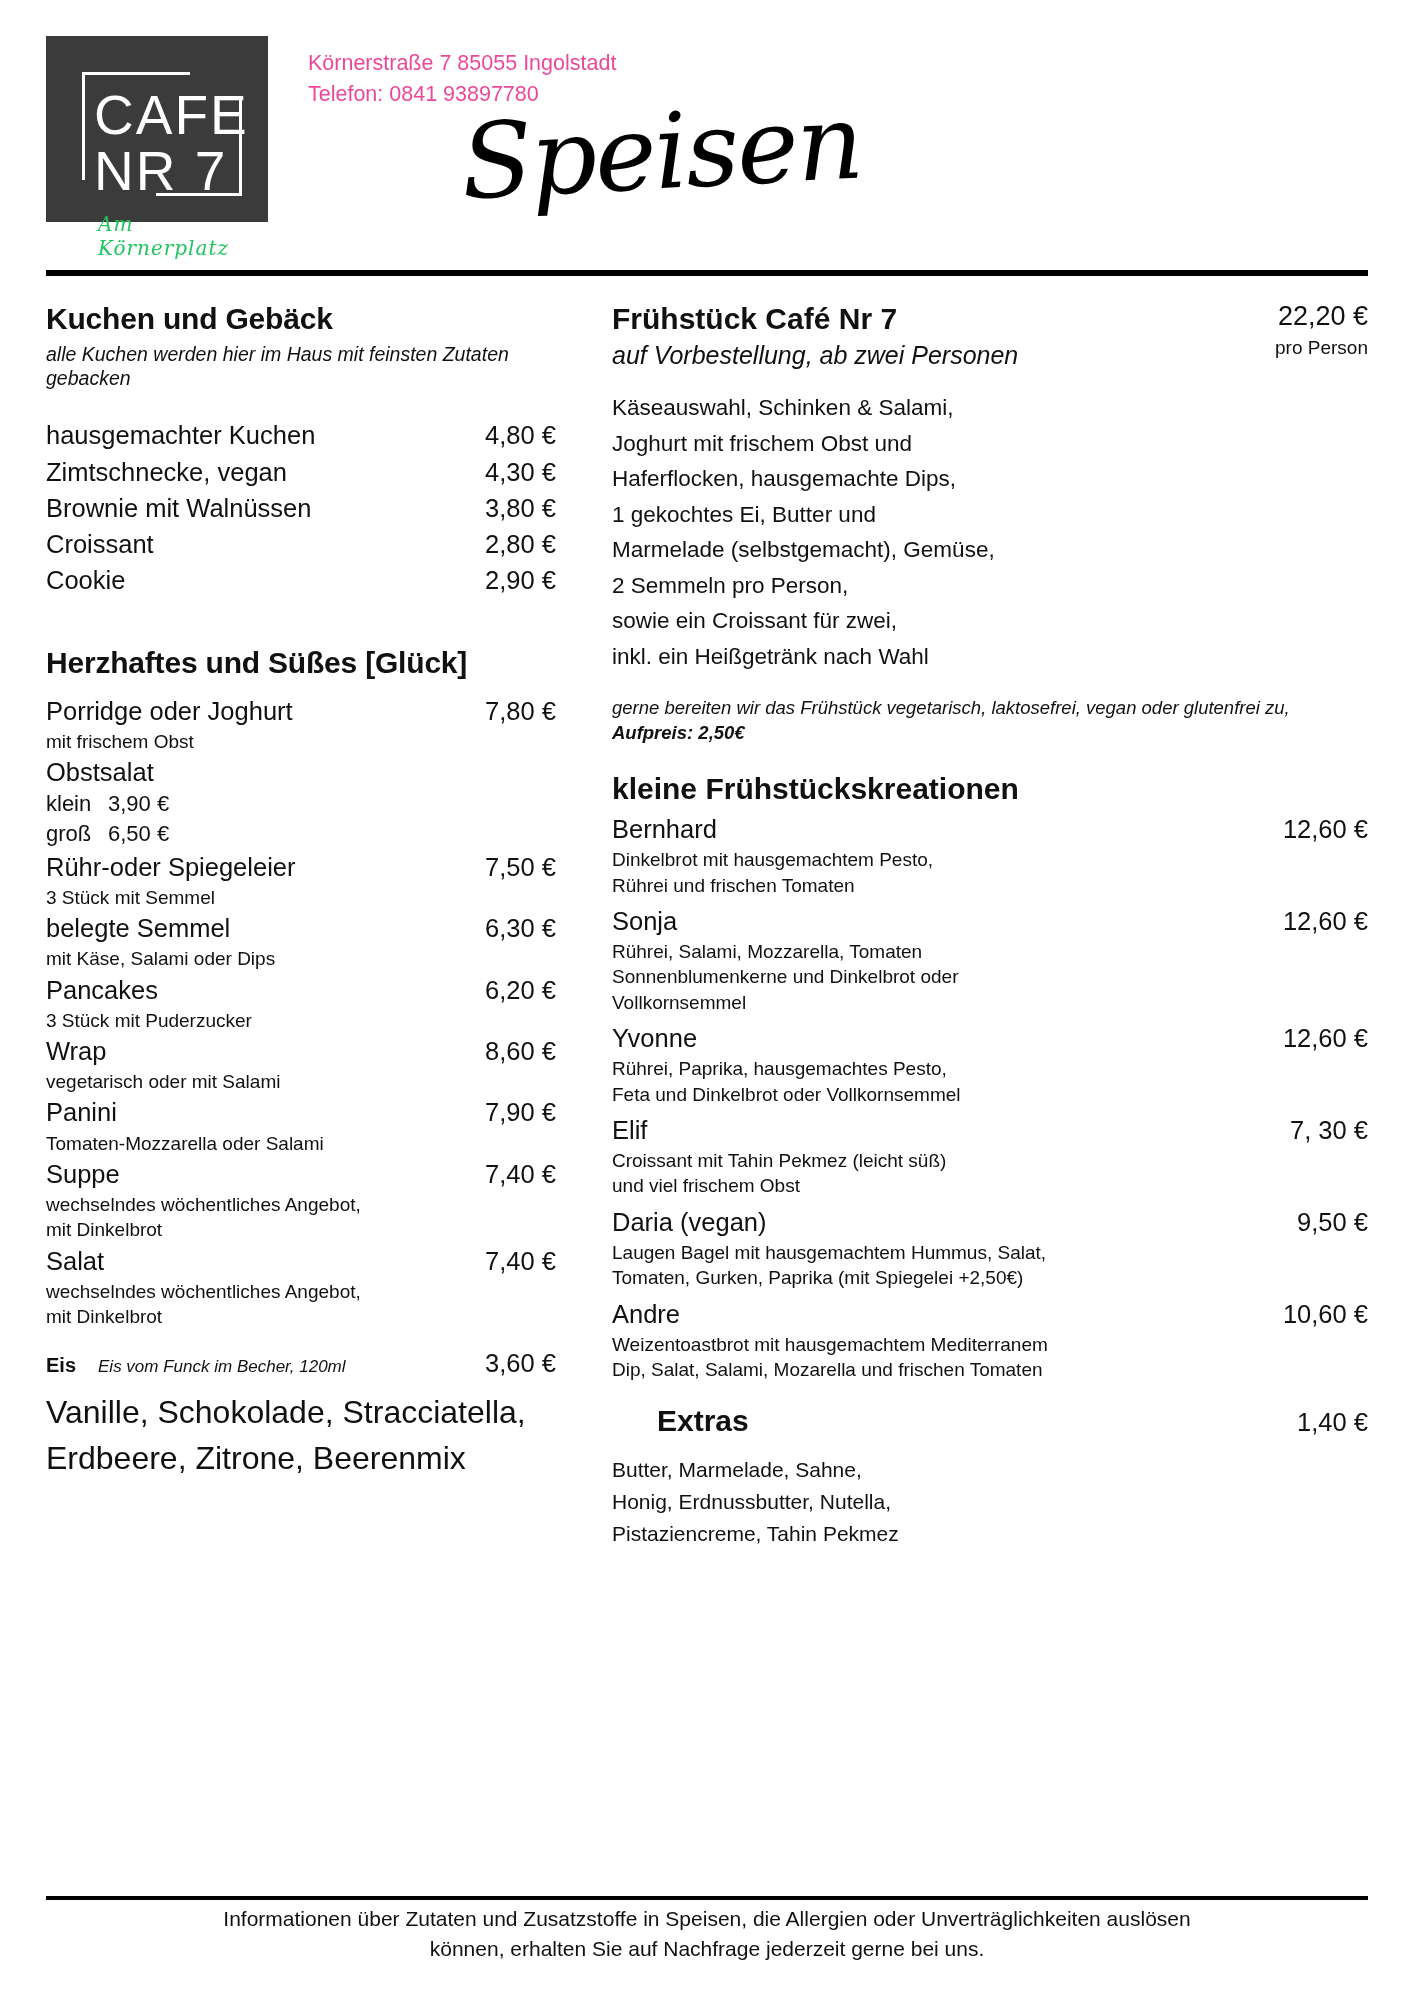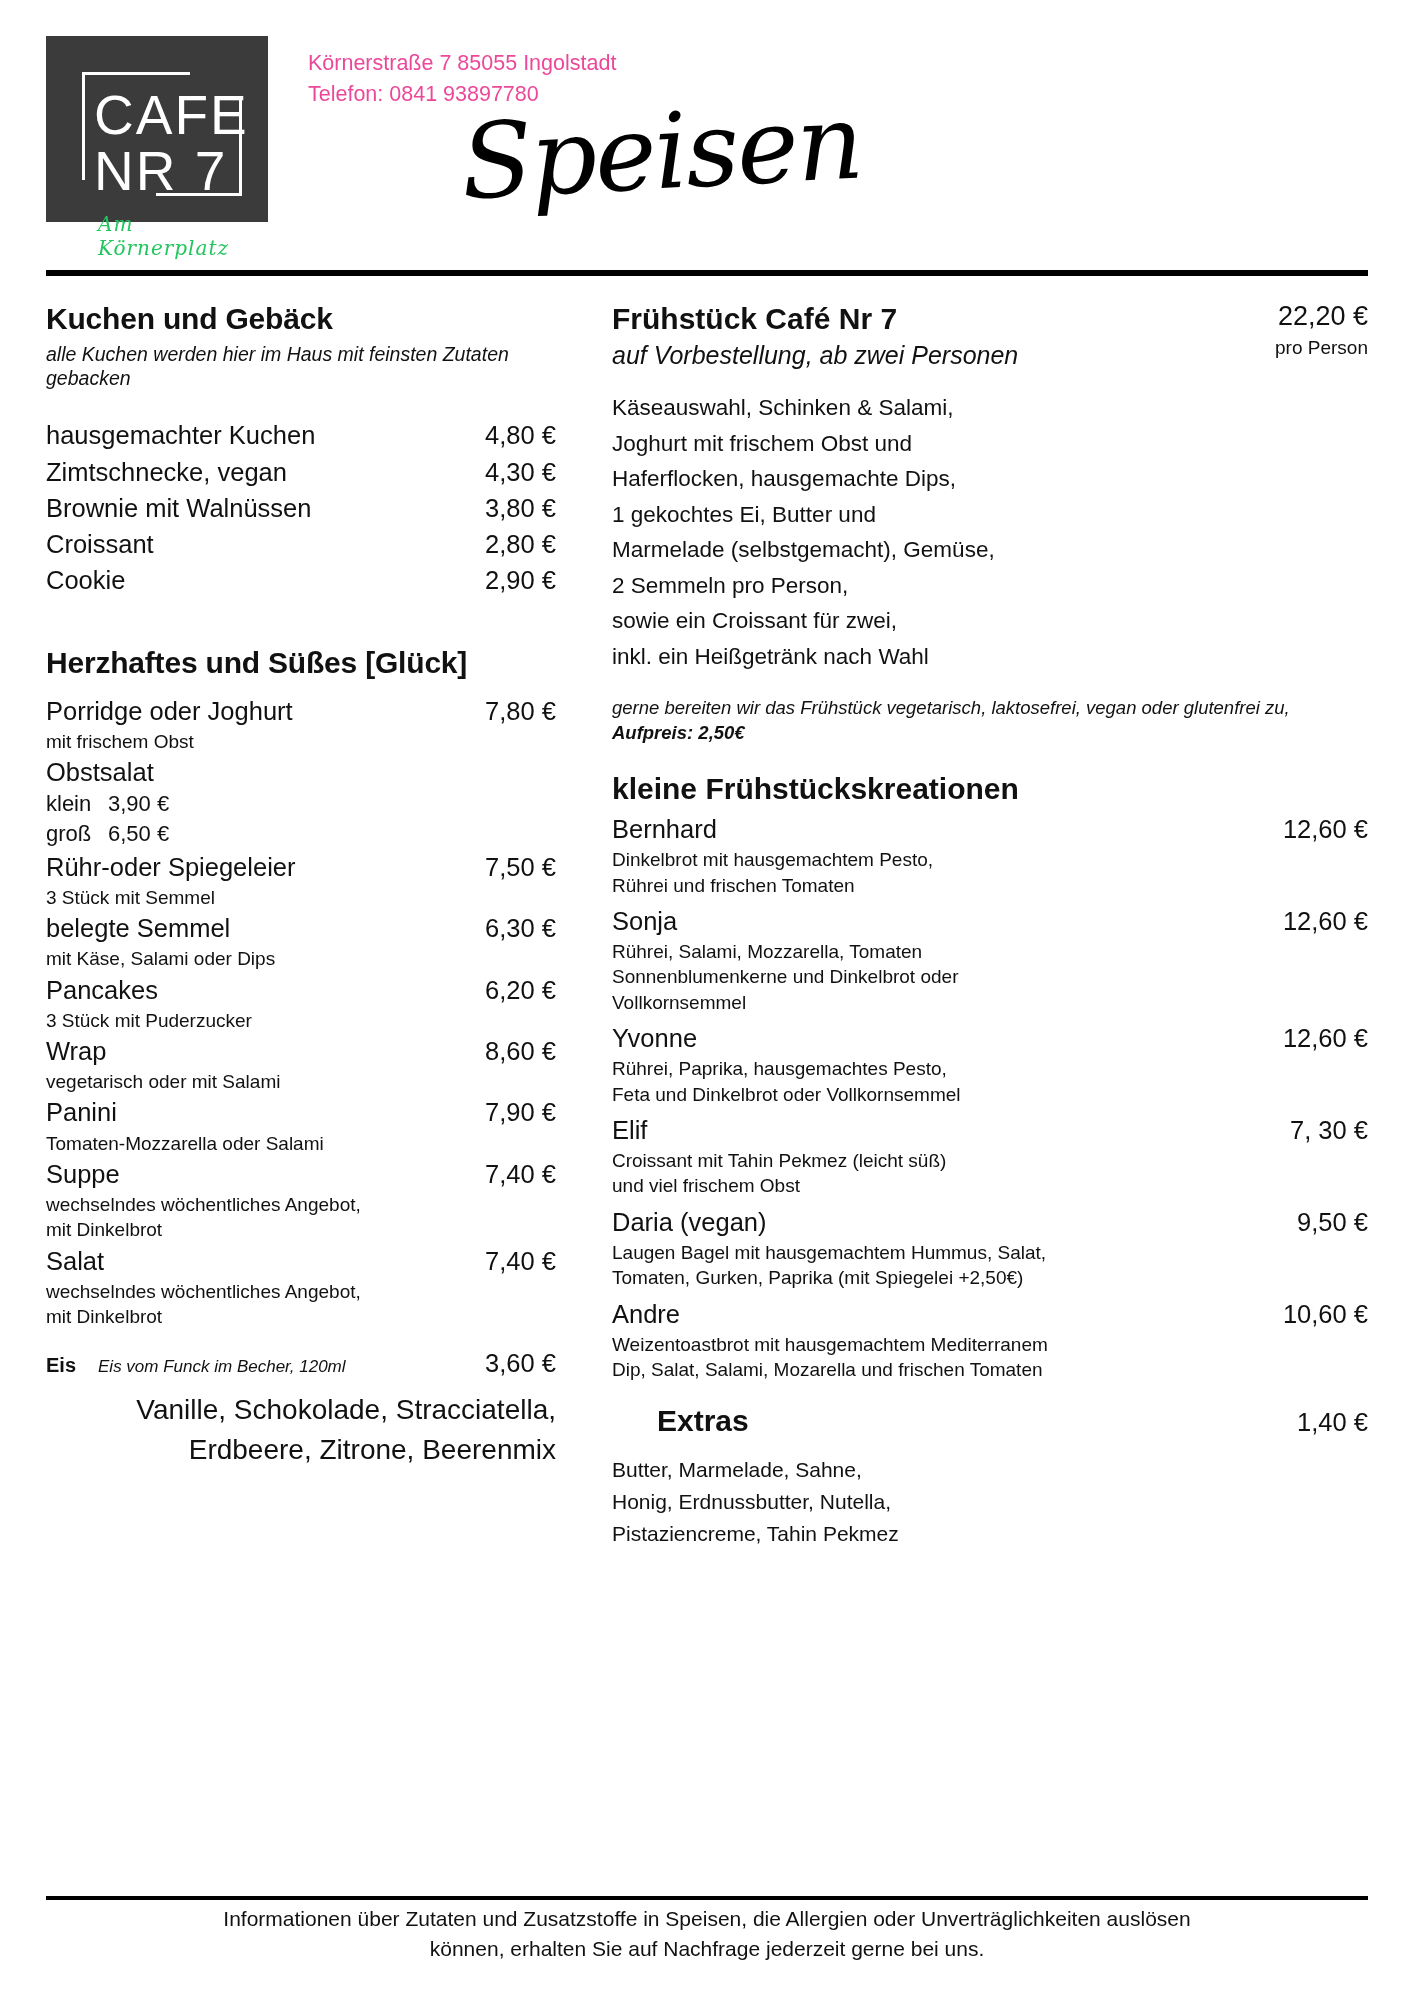--- a/index.html
+++ b/index.html
@@ -360,21 +360,21 @@
       </div>
 
       <div style="height:18px"></div>
       <div class="dish-head">
         <span style="display:flex;align-items:baseline;">
           <span style="font-weight:bold;font-size:20px;">Eis</span>
           <span style="font-style:italic;font-size:17px;margin-left:22px;">Eis vom Funck im Becher, 120ml</span>
         </span>
         <span>3,60 €</span>
       </div>
-      <div style="font-size:28px;line-height:1.42;margin-top:10px;white-space:pre-line;text-align:right;">Vanille, Schokolade, Stracciatella,
+      <div style="font-size:32px;line-height:1.42;margin-top:10px;white-space:pre-line;">Vanille, Schokolade, Stracciatella,
 Erdbeere, Zitrone, Beerenmix</div>
 
     </div>
 
     <div class="col-gap"></div>
 
     <div class="col-right">
 
       <div class="fr-head">
         <div>

